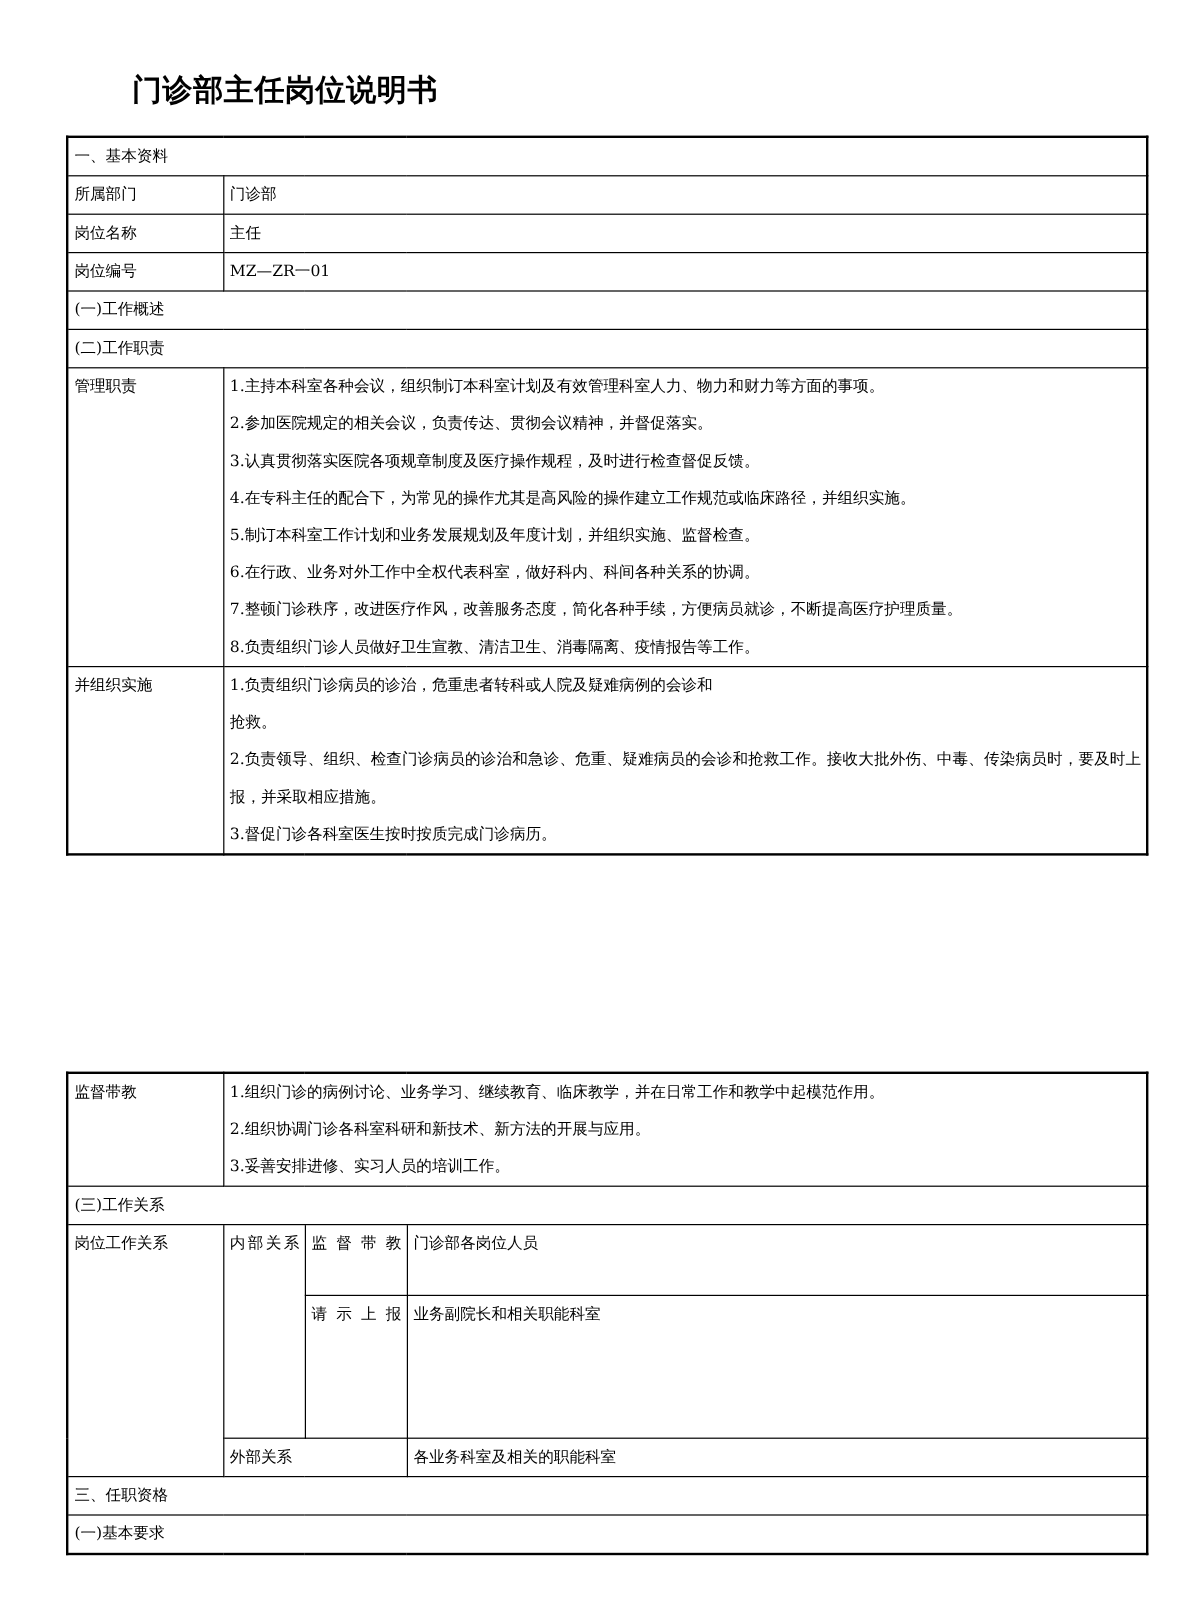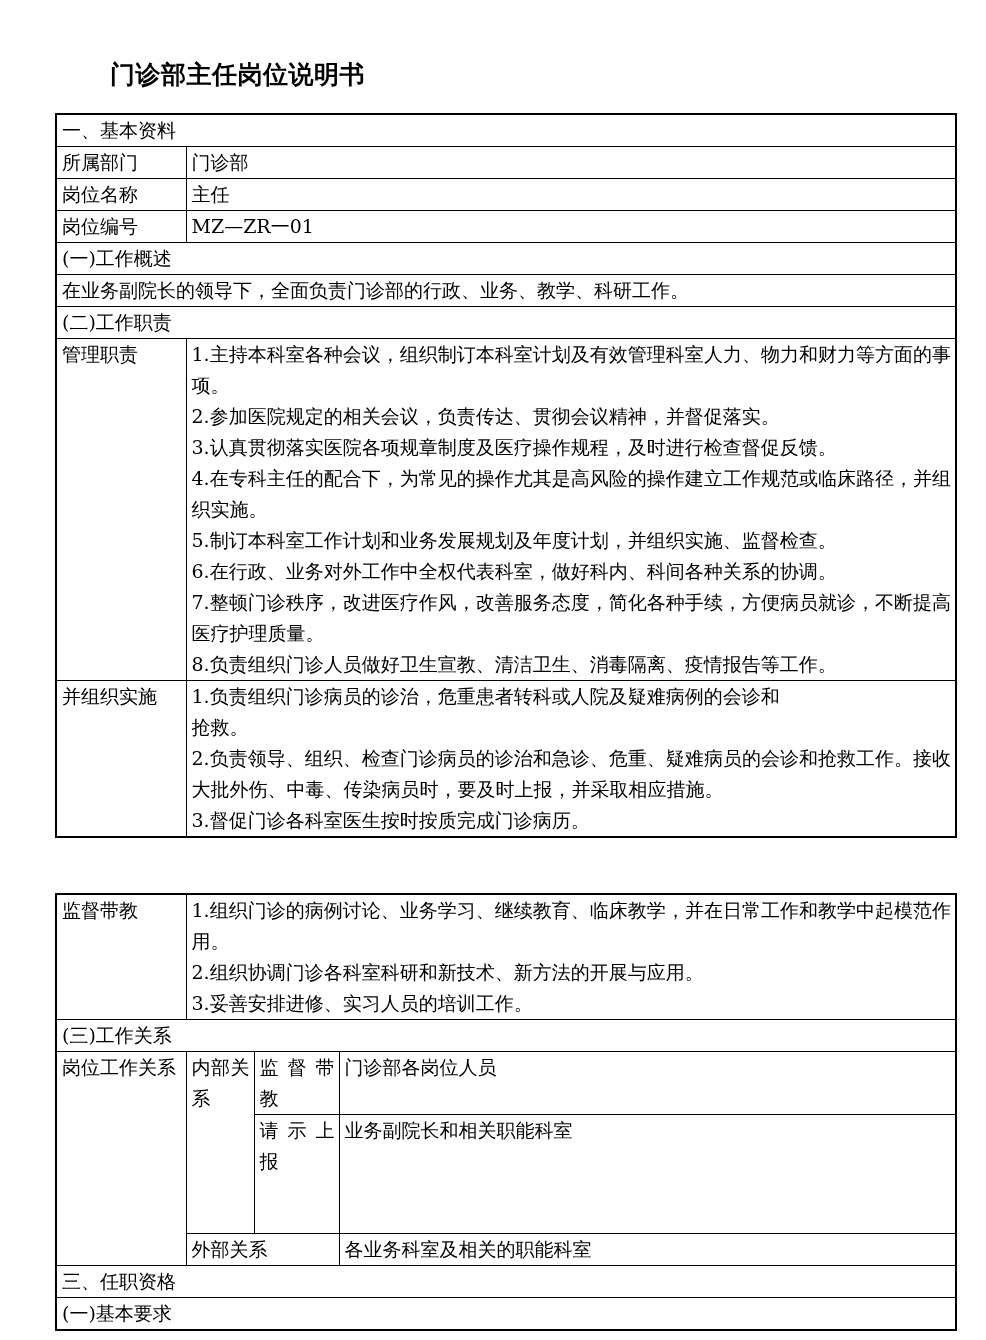--- a/index.html
+++ b/index.html
@@ -31,21 +31,21 @@
     letter-spacing: 0.5px;
     line-height: 34px;
     white-space: nowrap;
   }
   table.jd {
     position: absolute;
     left: 55px;
     width: 900px;
     border-collapse: collapse;
     table-layout: fixed;
-    font-size: 19px;
+    font-size: 13px;
     line-height: 31px;
   }
   table.jd.t1 { top: 113px; }
   table.jd.t2 { top: 893px; }
 
   table.jd td {
     border: 1px solid #000000;
     padding: 0px 4px 0px 5px;
     vertical-align: top;
     word-break: break-all;
@@ -103,23 +103,20 @@
       <tr>
         <td class="h-sec">岗位编号</td>
         <td class="h-sec" colspan="3">MZ—ZR一01</td>
       </tr>
 
 
       <tr>
         <td class="h-sec" colspan="4">(一)工作概述</td>
       </tr>
 
-      <tr>
-        <td class="h-sec" colspan="4">在业务副院长的领导下，全面负责门诊部的行政、业务、教学、科研工作。</td>
-      </tr>
 
       <tr>
         <td class="h-sec" colspan="4">(二)工作职责</td>
       </tr>
 
       <tr>
         <td class="vcent">管理职责</td>
         <td class="block-cell" colspan="3">
           <div class="just">1.主持本科室各种会议，组织制订本科室计划及有效管理科室人力、物力和财力等方面的事项。</div>
           <div>2.参加医院规定的相关会议，负责传达、贯彻会议精神，并督促落实。</div>

